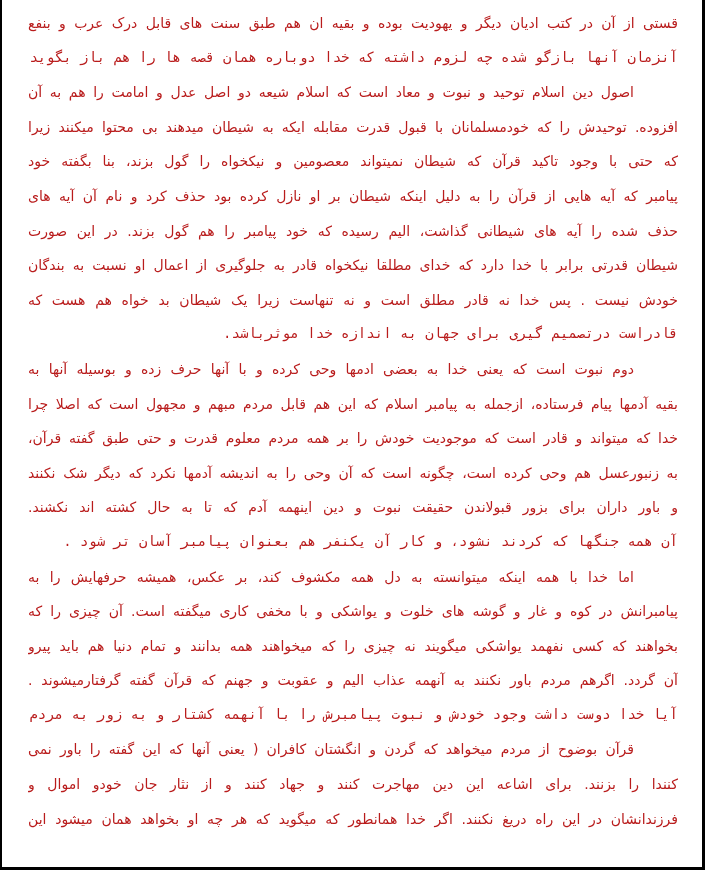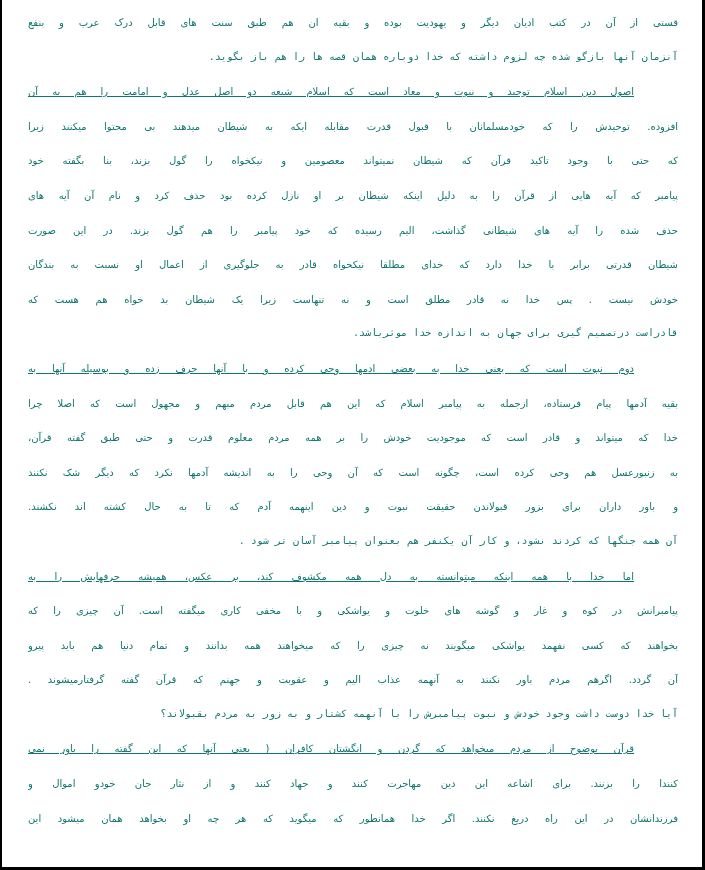--- a/index.html
+++ b/index.html
@@ -12,38 +12,38 @@
     border-right: 3px solid #000;
     border-bottom: 3px solid #000;
     border-top: 0;
     background: #fff;
   }
   .content {
     position: absolute;
     left: 26px; right: 24px; top: 6px;
     direction: rtl;
     font-family: "DejaVu Sans", sans-serif;
-    font-size: 10px;
-    color: #0f766e;
+    font-size: 14px;
+    color: #b91c1c;
   }
   .line {
     display: block;
     height: 34.6px;
     line-height: 34.6px;
     white-space: nowrap;
     text-align: justify;
     text-align-last: justify;
     overflow: hidden;
   }
   .line.last {
     text-align: right;
     text-align-last: right;
     font-family: Liberation Mono, monospace;
   }
-  .line.indent { padding-right: 44px; text-decoration: underline; }
+  .line.indent { padding-right: 44px; }
 </style>
 </head>
 <body>
 
 <div class="page">
   <div class="content" id="content">
       <div class="line">قستی از آن در کتب ادیان دیگر و یهودیت بوده و بقیه ان هم طبق سنت های قابل درک عرب و بنفع</div>
       <div class="line last">آنزمان آنها بازگو شده چه لزوم داشته که خدا دوباره همان قصه ها را  هم باز بگوید.</div>
       <div class="line indent">اصول دین اسلام توحید و نبوت و معاد است که اسلام شیعه دو اصل عدل و امامت را هم به آن</div>
       <div class="line">افزوده.  توحیدش را که خودمسلمانان با قبول قدرت مقابله ایکه به شیطان میدهند بی محتوا میکنند زیرا</div>

